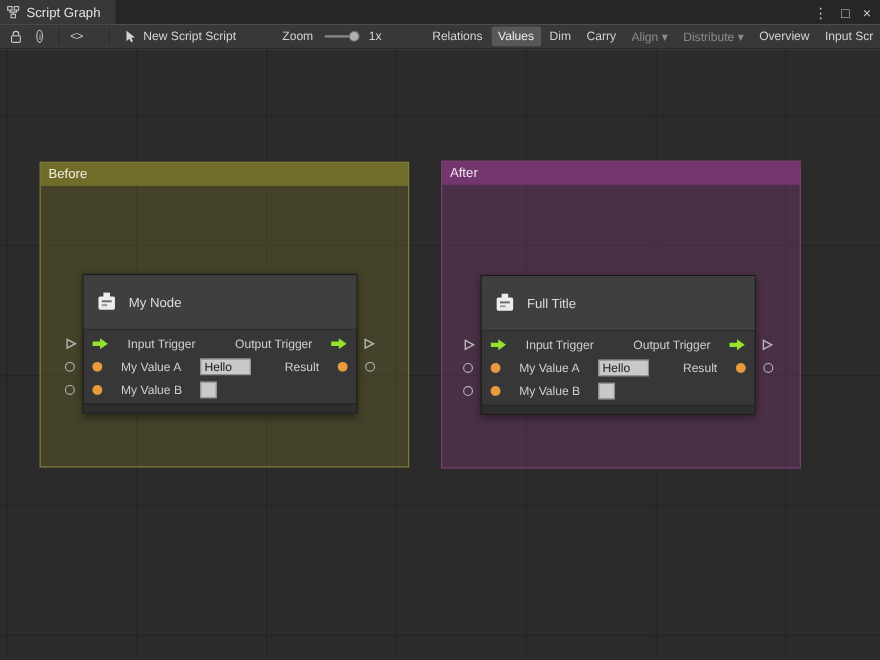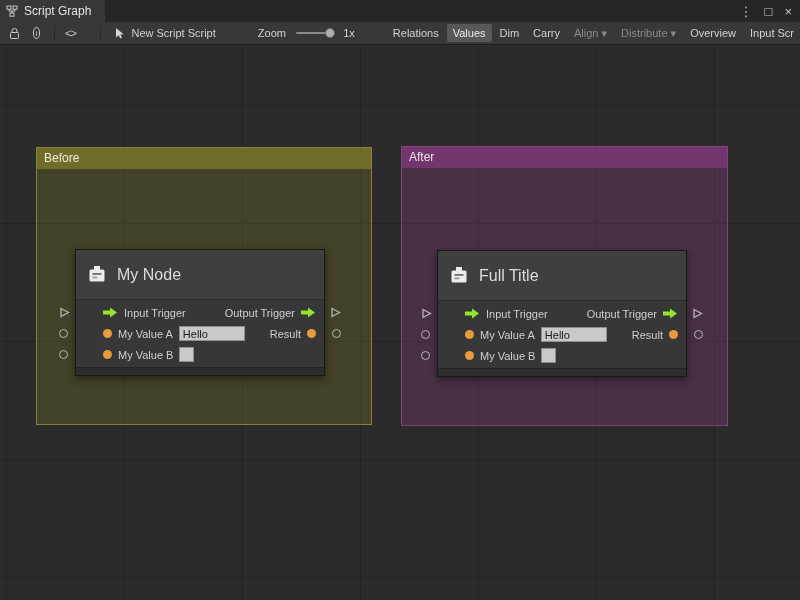--- a/index.html
+++ b/index.html
@@ -38,29 +38,29 @@
   .group.before { left:36px; top:102px; width:336px; height:278px; background:rgba(125,120,36,0.30); border-color:rgba(190,185,70,0.55); }
   .group.before .group-header { background:rgba(150,145,45,0.55); color:#efeedd; }
   .group.after { left:401px; top:101px; width:327px; height:280px; background:rgba(150,60,140,0.28); border-color:rgba(185,85,175,0.50); }
   .group.after .group-header { background:rgba(160,60,150,0.50); color:#f1e2ee; }
   .group-header { height:21px; line-height:21px; padding-left:7px; font-size:12px; }
 
   
   .node { position:absolute; width:250px; background:#373737; border:1px solid #191919; box-shadow:0 3px 8px rgba(0,0,0,0.45); }
   .node.n1 { left:75px; top:204px; }
   .node.n2 { left:437px; top:205px; }
-  .node-header { height:50px; display:flex; align-items:center; gap:9px; padding:0 10px; background:#3f3f3f; border-bottom:1px solid #2a2a2a; color:#dcdcdc; font-size:16px; }
+  .node-header { height:50px; display:flex; align-items:center; gap:9px; padding:0 10px; background:#3f3f3f; border-bottom:1px solid #2a2a2a; color:#dcdcdc; font-size:12px; }
   .node-body { padding-top:2px; }
   .row { height:21px; display:flex; align-items:center; padding:0 8px; }
-  .row .left, .row .right { display:flex; align-items:center; gap:6px;margin-left:19px; }
+  .row .left, .row .right { display:flex; align-items:center; gap:17px; }
   .row .right { margin-left:auto; }
   .plabel { font-size:11px; color:#cfcfcf; }
   .value-dot { width:9px; height:9px; border-radius:50%; background:#e89a3c; }
   .pfield { height:15px; font-size:11px; font-family:inherit; color:#1b1b1b; background:#c9c9c9; border:1px solid #8f8f8f; padding:0 3px; }
-  .pfield.hello { width:66px; }
+  .pfield.hello { width:46px; }
   .pfield.empty { width:15px; }
   .node-footer { height:8px; background:#2d2d2d; border-top:1px solid #242424; margin-top:2px; }
 
   
   .ext { position:absolute; display:block; }
   .ext.circle { width:9px; height:9px; border:1px solid #b5b5b5; border-radius:50%; background:transparent; }
   .ext.l { left:-17px; }
   .ext.r { right:-17px; }
   .ext.row1 { top:57px; }
   .ext.row2c { top:79px; }
@@ -103,21 +103,21 @@
       <svg width="12" height="12" viewBox="0 0 12 12">
         <polygon points="2,1 2,10.5 4.6,8.2 6.2,11.4 8,10.5 6.4,7.4 9.6,7.2" fill="#d5d5d5"></polygon>
       </svg>
     </span>
     <span style="margin-left:5px">New Script Script</span>
     <span style="margin-left:42px">Zoom</span>
     <span class="slider" style="margin-left:10px">
       <span class="knob"></span>
     </span>
     <span style="margin-left:10px">1x</span>
-    <span class="tbtn" style="margin-left:32px">Relations</span>
+    <span class="tbtn" style="margin-left:40px">Relations</span>
     <span class="tbtn active" style="margin-left:2px">Values</span>
     <span class="tbtn" style="margin-left:2px">Dim</span>
     <span class="tbtn" style="margin-left:2px">Carry</span>
     <span class="tbtn disabled" style="margin-left:2px">
       <span>Align</span>
       <span>▾</span>
     </span>
     <span class="tbtn disabled" style="margin-left:2px">
       <span>Distribute</span>
       <span>▾</span>

